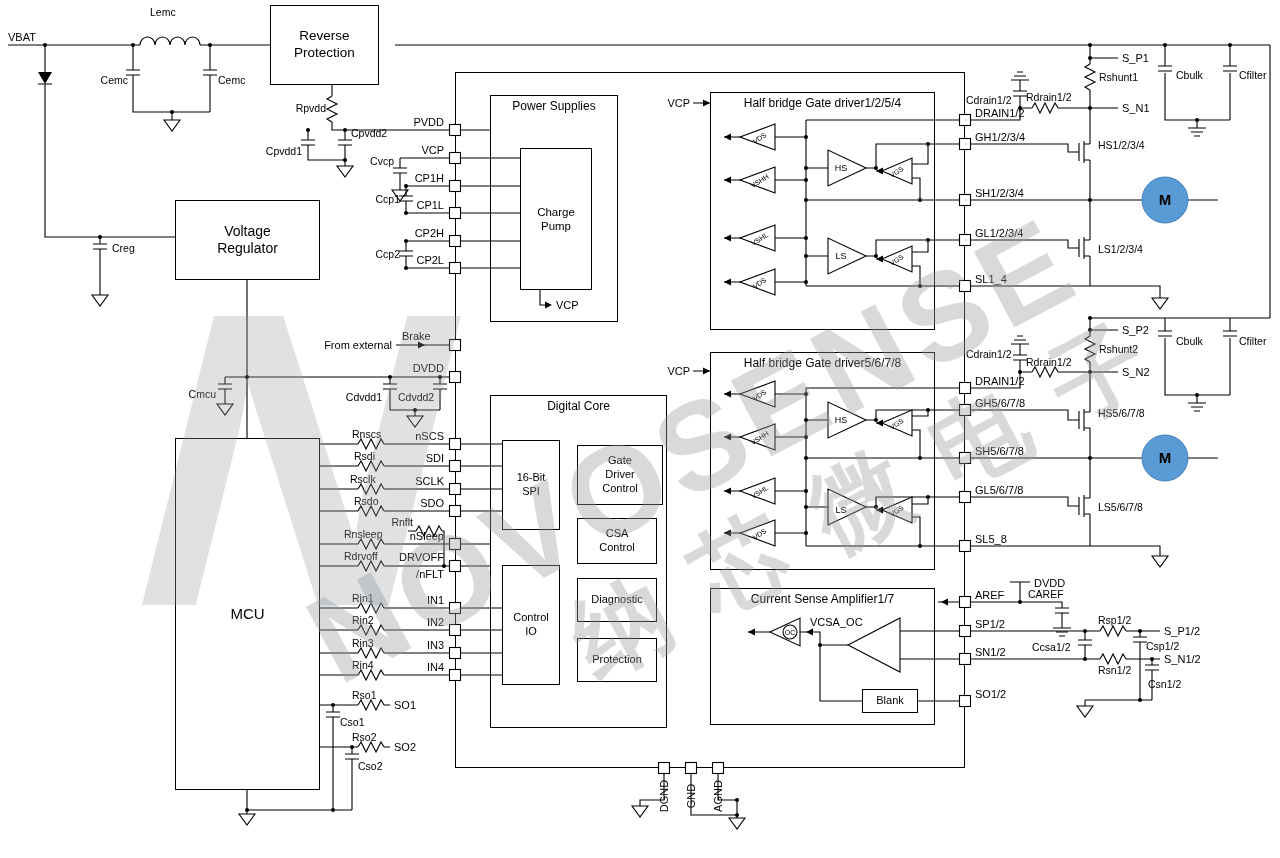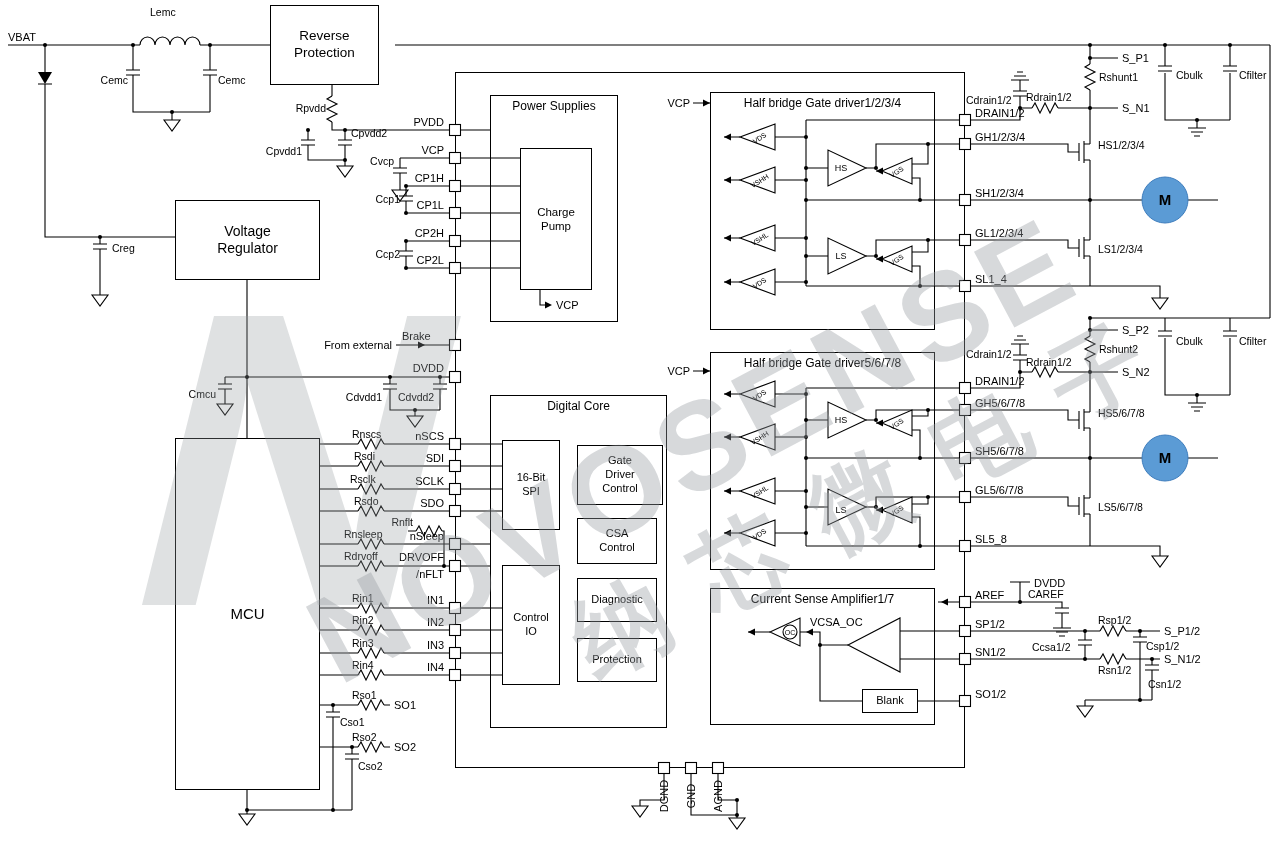--- a/index.html
+++ b/index.html
@@ -70,21 +70,21 @@
     <div>Diagnostic</div>
   </div>
   <div class="blk" style="left:502px;top:565px;width:58px;height:120px;font-size:11px">
     <div>Control</div>
     <div>IO</div>
   </div>
   <div class="blk" style="left:577px;top:638px;width:80px;height:44px;font-size:11px">
     <div>Protection</div>
   </div>
   <div class="blk tt" style="left:710px;top:92px;width:225px;height:238px;font-size:12px">
-    <div>Half bridge Gate driver1/2/3/4</div>
+    <div>Half bridge Gate driver1/2/5/4</div>
   </div>
   <div class="blk tt" style="left:710px;top:352px;width:225px;height:218px;font-size:12px">
     <div>Half bridge Gate driver5/6/7/8</div>
   </div>
   <div class="blk tt" style="left:710px;top:588px;width:225px;height:137px;font-size:12px">
     <div>Current Sense Amplifier1/7</div>
   </div>
   <div class="blk" style="left:862px;top:689px;width:56px;height:24px;font-size:11px">
     <div>Blank</div>
   </div>

